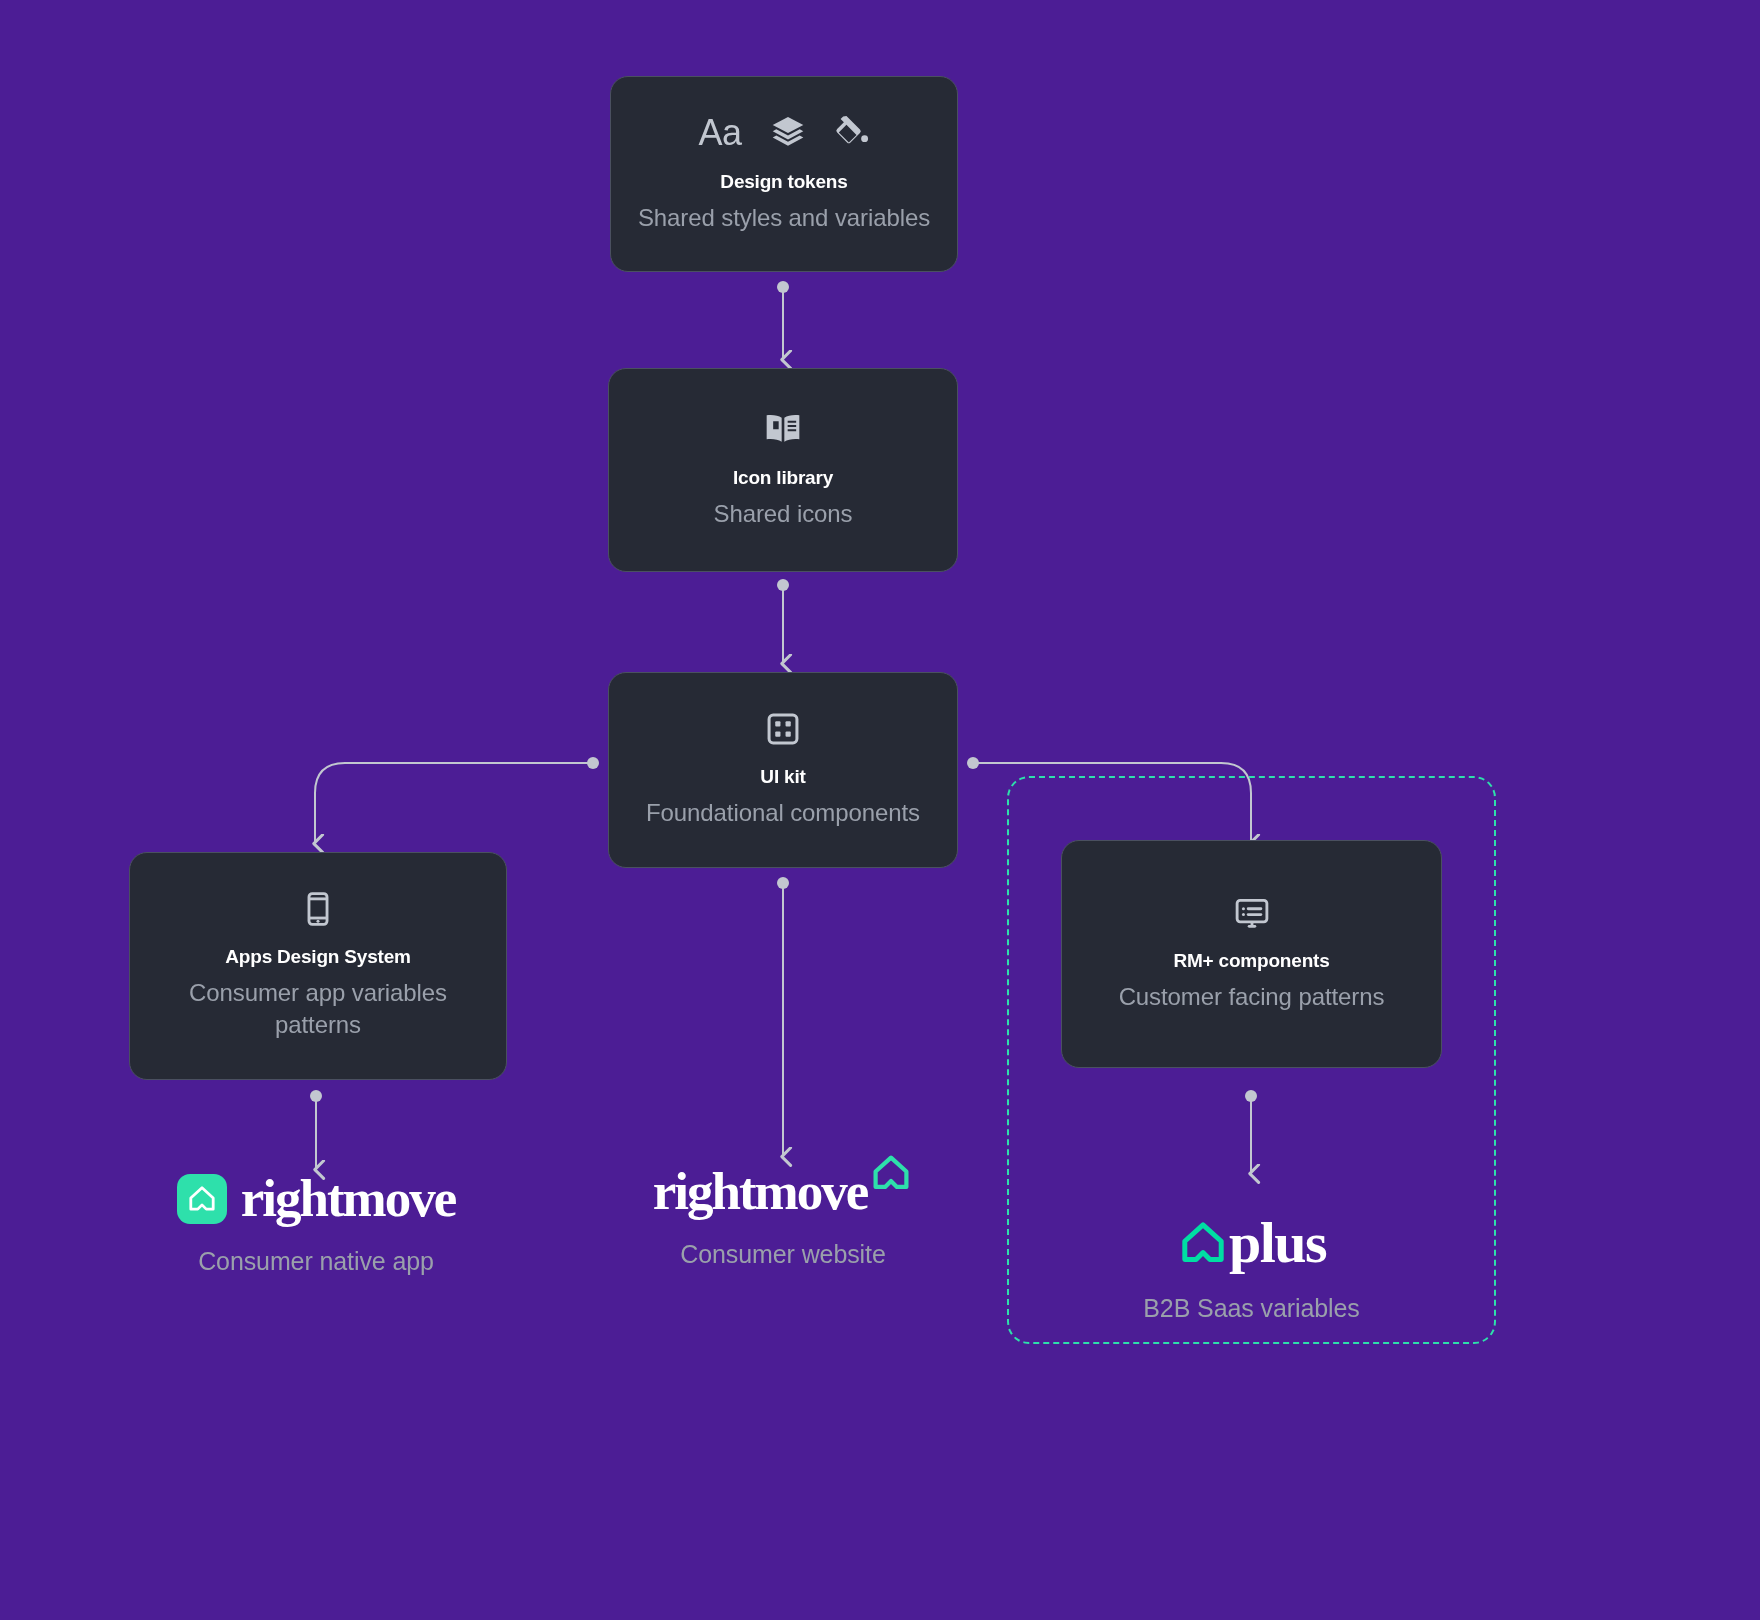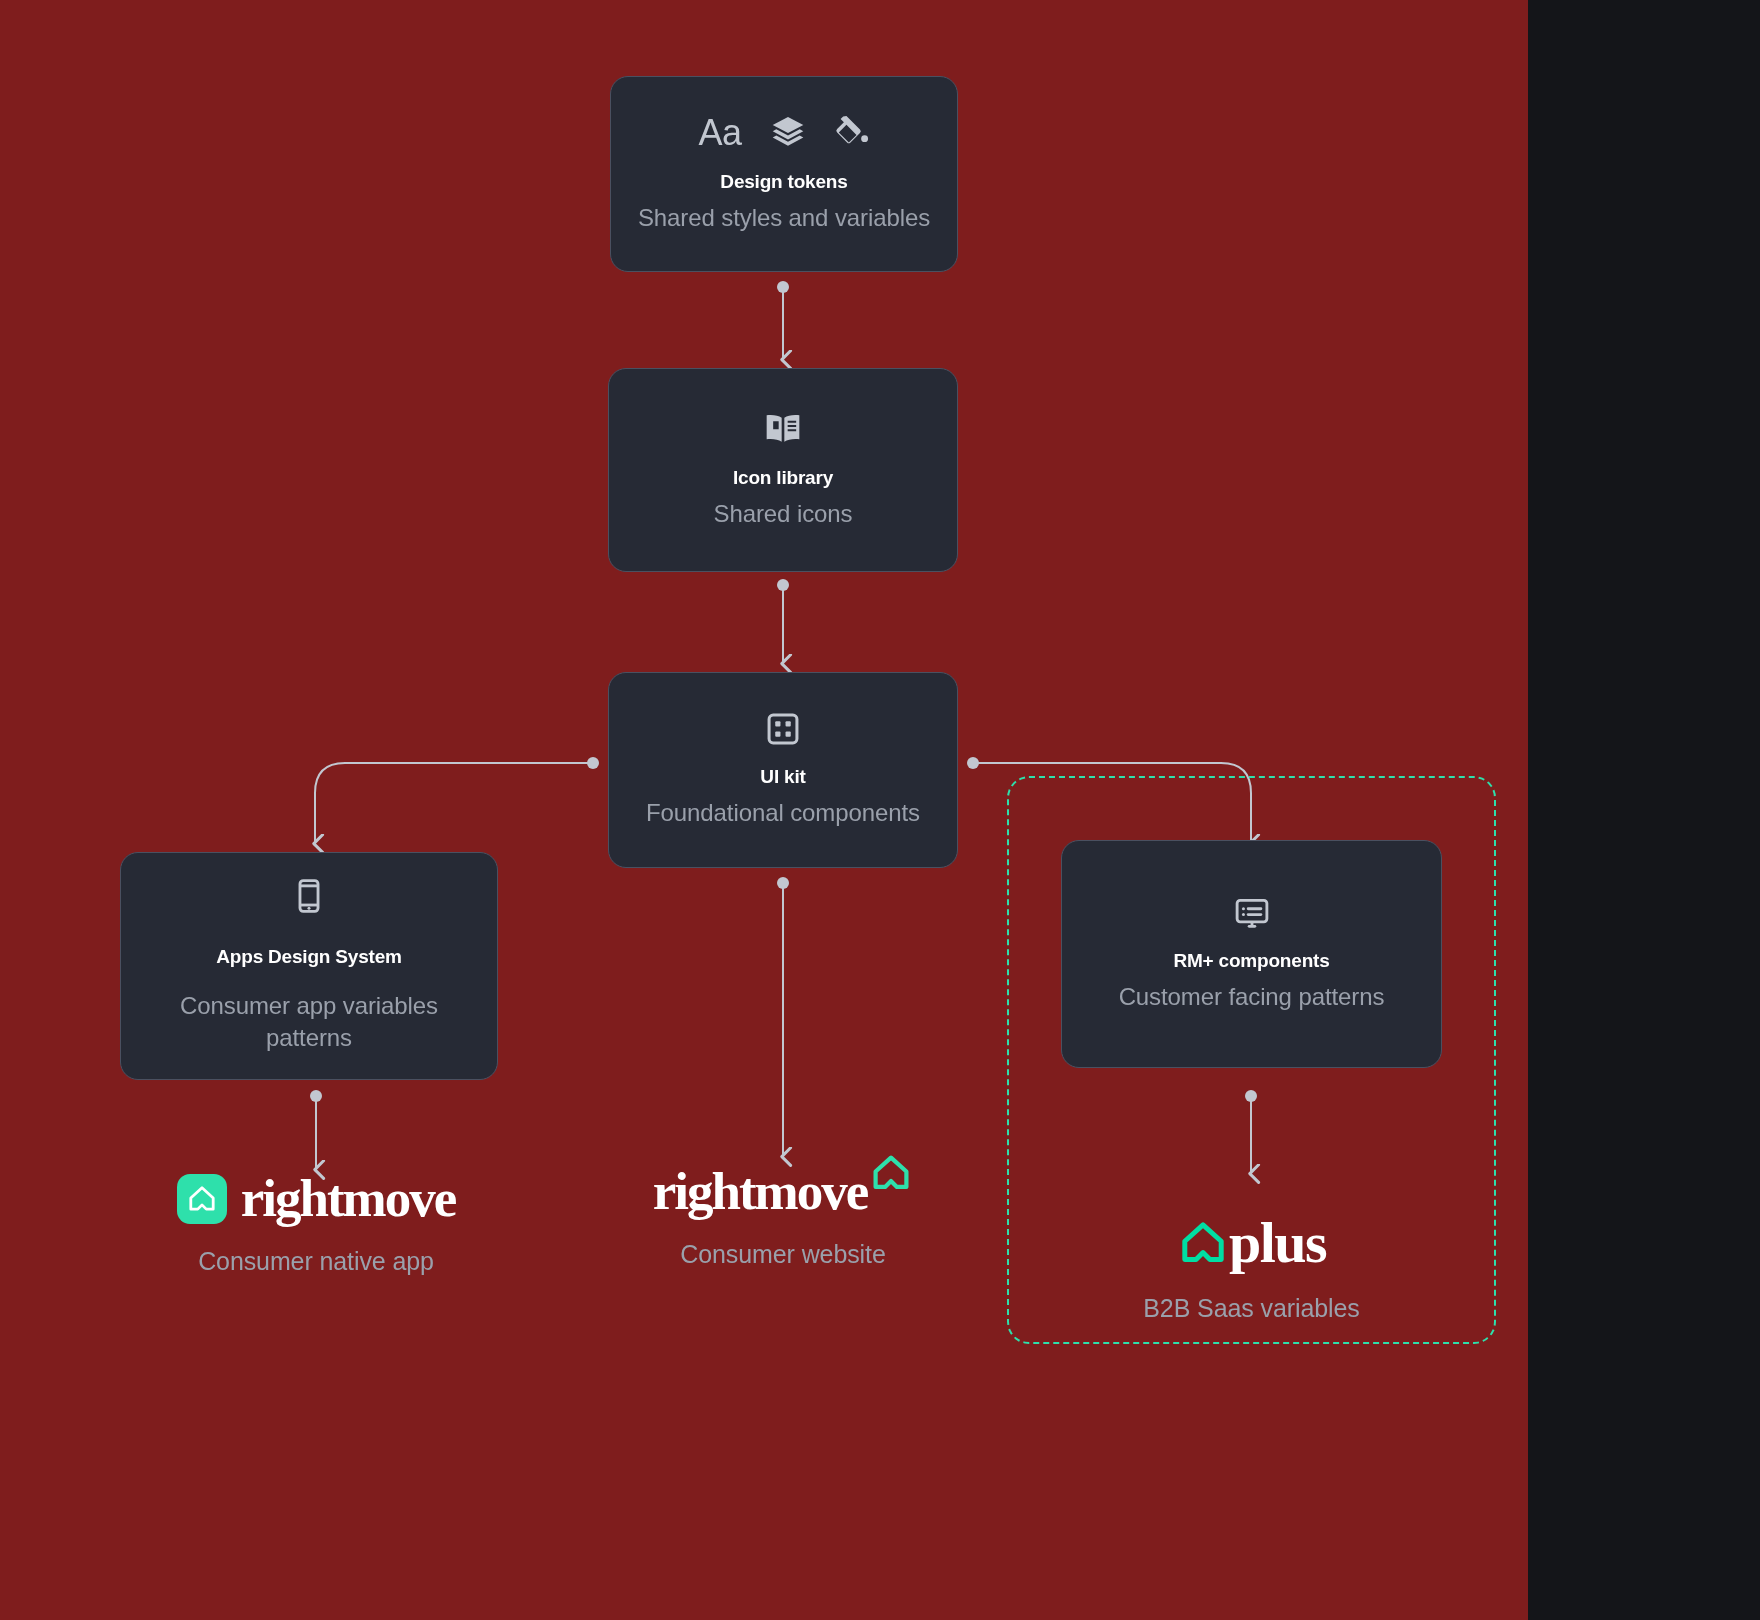--- a/index.html
+++ b/index.html
@@ -5,23 +5,23 @@
   * { box-sizing: border-box; margin: 0; padding: 0; }
   html, body {
     width: 1760px;
     height: 1620px;
     background: #141519;
     font-family: "Liberation Sans", sans-serif;
     overflow: hidden;
   }
   #stage {
     position: relative;
-    width: 1528px;
+    width: 1760px;
     height: 1620px;
-    background: #7f1d1d;
+    background: #4c1d95;
   }
   svg.connectors {
     position: absolute;
     left: 0; top: 0;
     width: 1760px;
     height: 1620px;
     pointer-events: none;
   }
 
   
@@ -68,21 +68,21 @@
     align-items: center;
     justify-content: center;
     gap: 28px;
     margin-bottom: 18px;
   }
 
   
   #card-design-tokens { left: 610px; top: 76px;  width: 348px; height: 196px; }
   #card-icon-library  { left: 608px; top: 368px; width: 350px; height: 204px; }
   #card-ui-kit        { left: 608px; top: 672px; width: 350px; height: 196px; }
-  #card-apps-ds       { left: 120px; top: 852px; width: 378px; height: 228px; gap: 13px; }
+  #card-apps-ds       { left: 129px; top: 852px; width: 378px; height: 228px; }
   #card-rm-plus       { left: 1061px; top: 840px; width: 381px; height: 228px; }
 
   
   #plus-group {
     position: absolute;
     left: 1007px;
     top: 776px;
     width: 489px;
     height: 568px;
     border: 2px dashed #2ee0ab;

